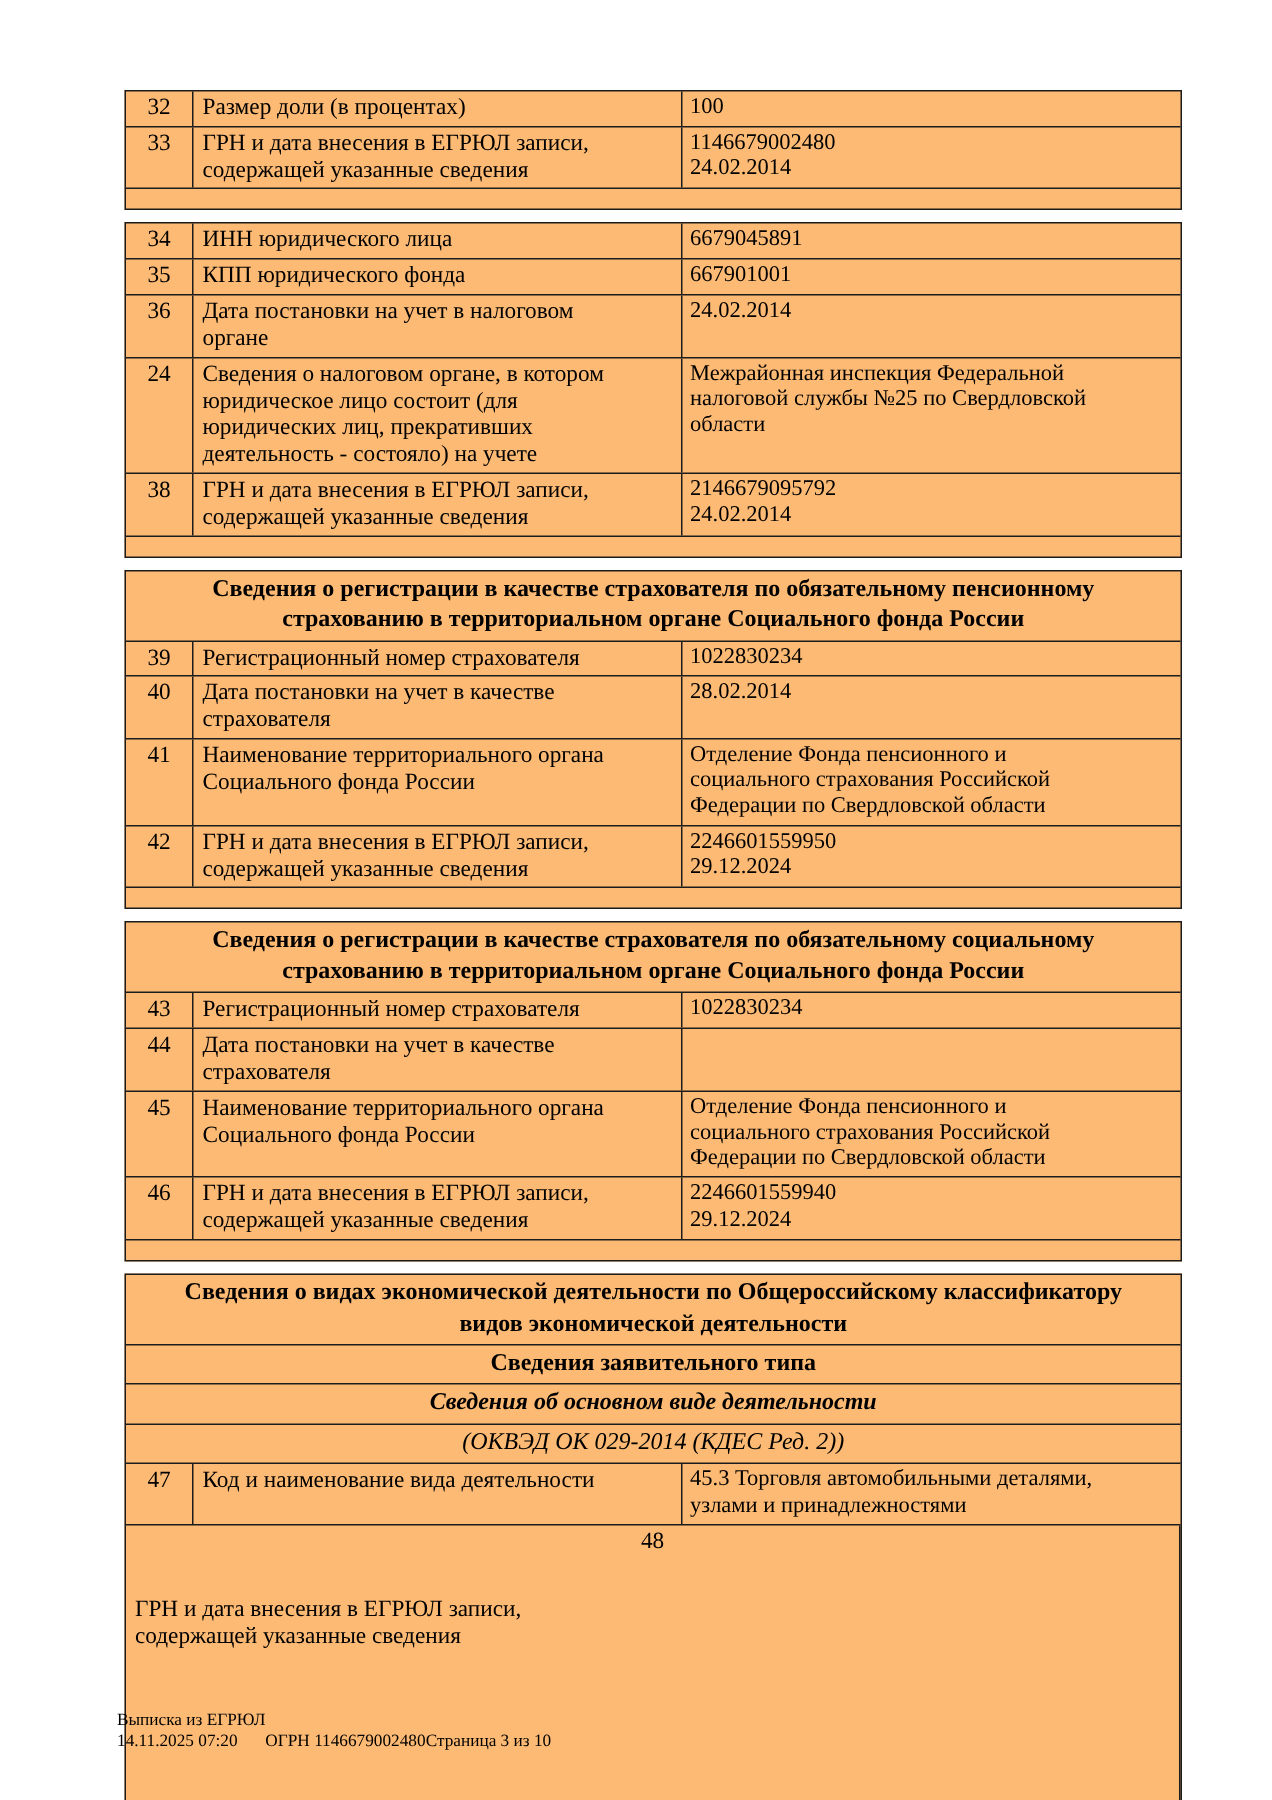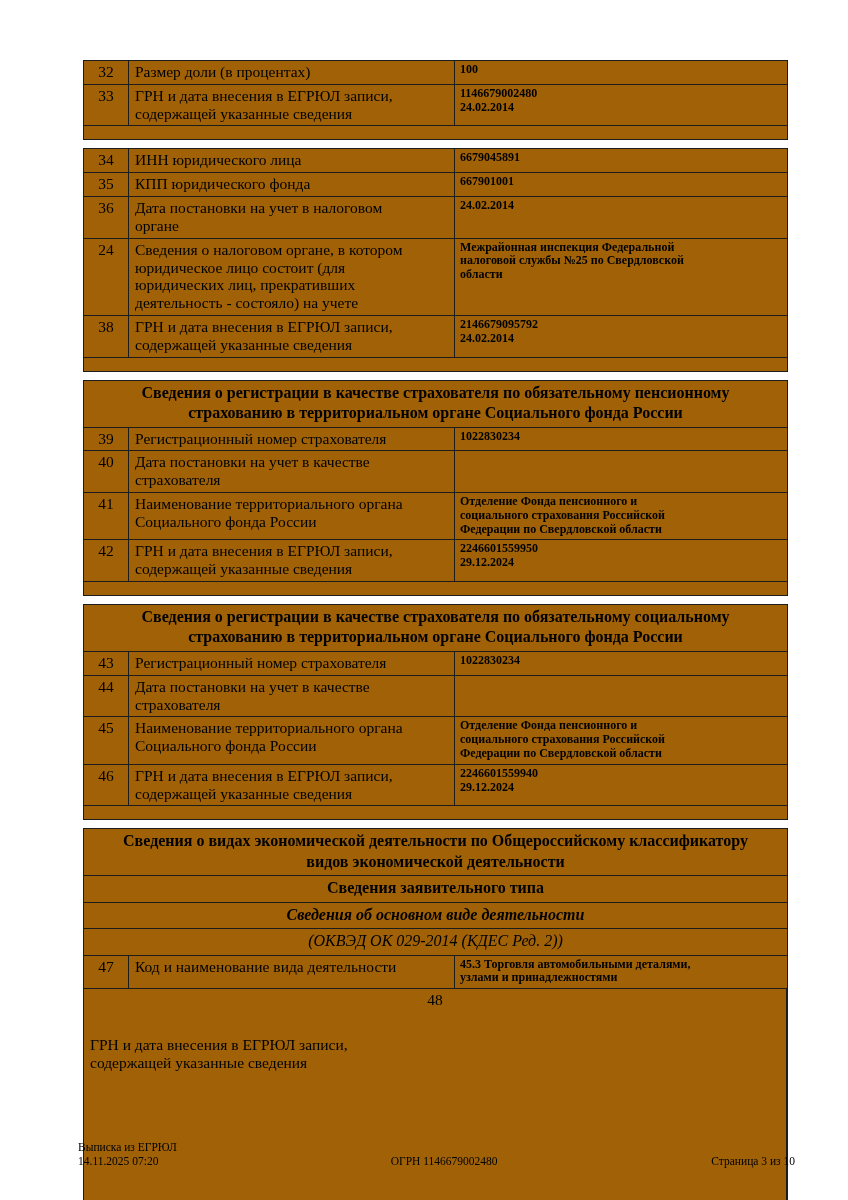--- a/index.html
+++ b/index.html
@@ -15,21 +15,21 @@
   }
   .doc {
     position: absolute;
     left: 83px;
     top: 60px;
     width: 705px;
   }
   .tbl {
     border: 1.5px solid #1c1c1c;
     margin-bottom: 8px;
-    background: #a16207;
+    background: #fdba74;
   }
   .hdr {
     border-bottom: 1.5px solid #1c1c1c;
     text-align: center;
     font-weight: bold;
     font-size: 16px;
     line-height: 1.28;
     padding: 2px 6px 3px 6px;
     white-space: pre-line;
   }
@@ -49,33 +49,32 @@
     flex: 0 0 326px;
     border-right: 1.5px solid #1c1c1c;
     padding: 2px 4px 3px 6px;
     font-size: 15.5px;
     line-height: 1.15;
     white-space: pre-line;
   }
   .cell-value {
     flex: 1 1 auto;
     padding: 2px 4px 3px 5px;
-    font-size: 12px;
+    font-size: 15px;
     line-height: 1.15;
     white-space: pre-line;
-    font-weight: bold;
   }
   .spacer { height: 13px; }
   .footer {
     position: absolute;
     left: 78px;
     right: 53px;
     top: 1140px;
     display: flex;
-    justify-content: space-between;
+    justify-content: flex-start;
     align-items: flex-end;
     font-size: 11.5px;
     line-height: 1.25;
   }
   .footer .left-block { text-align: left; }
   .footer .center-block { text-align: center; }
   .footer .right-block { text-align: right; }
 </style>
 </head>
 <body>
@@ -141,20 +140,21 @@
 страхованию в территориальном органе Социального фонда России</div>
       <div class="row">
         <div class="cell-num">39</div>
         <div class="cell-label">Регистрационный номер страхователя</div>
         <div class="cell-value">1022830234</div>
       </div>
       <div class="row">
         <div class="cell-num">40</div>
         <div class="cell-label">Дата постановки на учет в качестве
 страхователя</div>
+        <div class="cell-value">28.02.2014</div>
       </div>
       <div class="row">
         <div class="cell-num">41</div>
         <div class="cell-label">Наименование территориального органа
 Социального фонда России</div>
         <div class="cell-value">Отделение Фонда пенсионного и
 социального страхования Российской
 Федерации по Свердловской области</div>
       </div>
       <div class="row">

